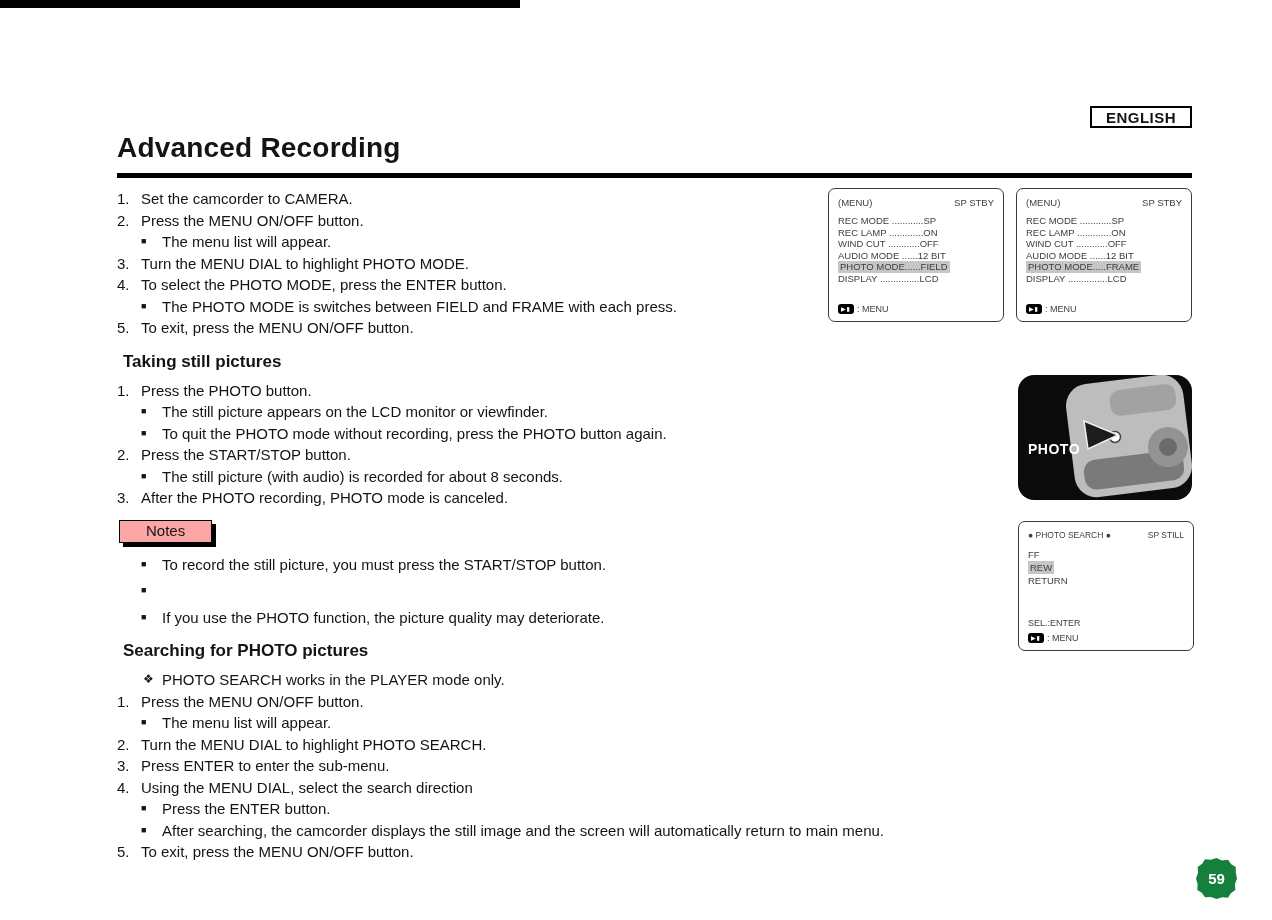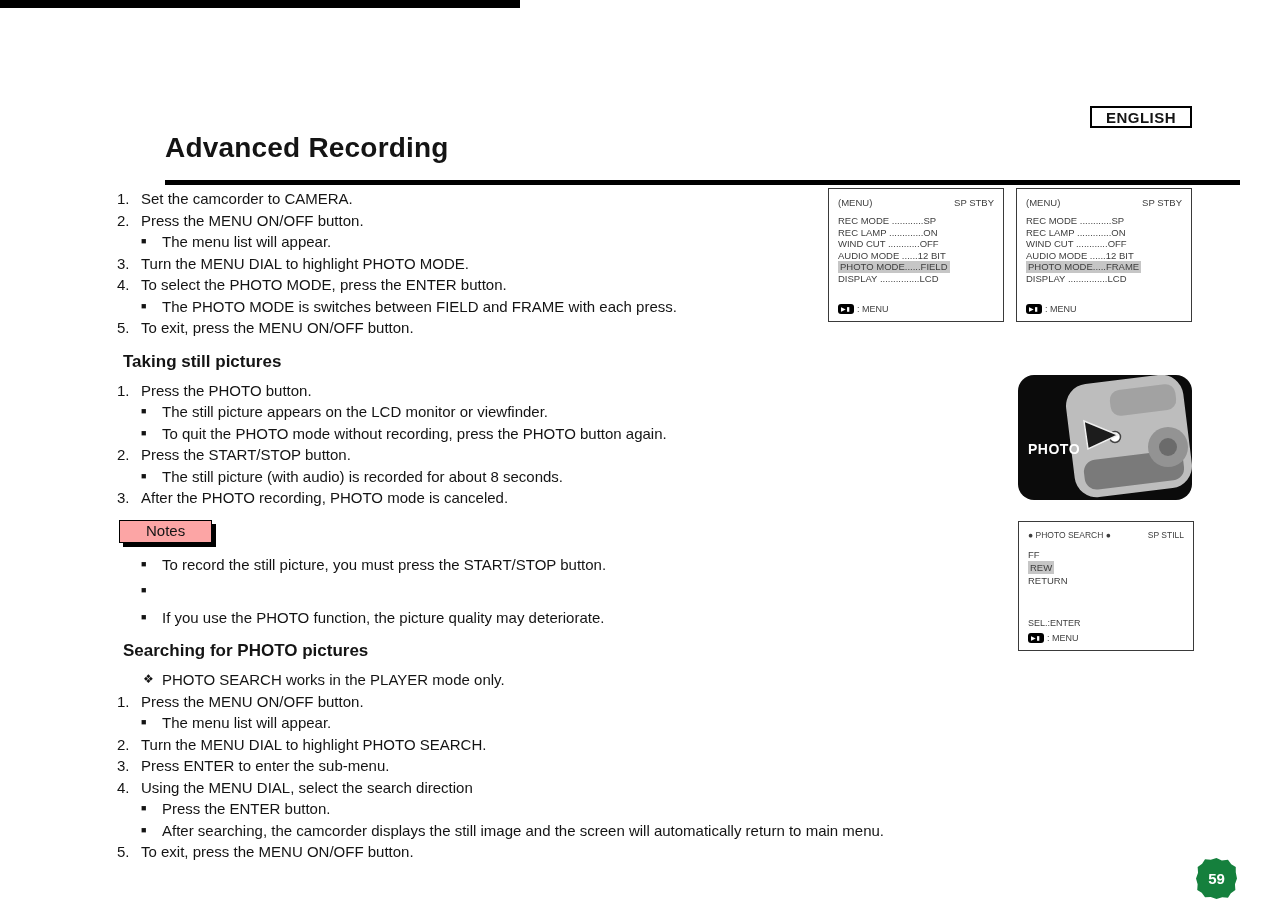--- a/index.html
+++ b/index.html
@@ -7,39 +7,39 @@
               font-family:"Liberation Sans","DejaVu Sans",sans-serif; }
   .page { position:relative; width:1272px; height:920px; background:#fff; color:#141414; }
 
   .scan-edge { position:absolute; left:0; top:0; width:520px; height:8px; background:#000; }
 
   .lang-badge { position:absolute; left:1090px; top:106px; width:102px; height:22px;
     border:2px solid #000; display:flex; align-items:center; justify-content:center;
     font-size:15px; font-weight:bold; letter-spacing:.5px; }
 
   .title-wrap { position:absolute; left:117px; top:132px; width:1075px;
-    border-bottom:5px solid #000; padding-bottom:16px;margin-left:48px; }
+    border-bottom:5px solid #000; padding-bottom:9px; }
   .title-wrap h1 { font-size:28px; font-weight:bold; letter-spacing:.2px; }
 
   
   .doc { position:absolute; left:117px; top:188px; width:850px; font-size:15px; }
   .step { display:flex; line-height:21.5px; }
   .step .num { flex:none; width:24px; }
   .bullet { display:flex; padding-left:24px; line-height:21.5px; }
   .bullet .sq { flex:none; width:21px; font-size:9px; line-height:21.5px; }
   .h2 { font-size:17px; font-weight:bold; margin:13px 0 8px 6px; }
   .note-line { display:flex; padding-left:26px; line-height:21.5px; }
   .note-line .dia { flex:none; width:19px; font-size:12px; line-height:21.5px; }
   .notes-box { display:inline-block; border:1.3px solid #000; box-shadow:4px 4px 0 0 #000;
     padding:1px 26px 3px; font-size:15px; margin:11px 0 11px 2px; background:#fca5a5; }
   .notes-bullets .bullet { margin-bottom:5px; }
 
   
   .screen { position:absolute; width:176px; background:#fff; border:1.5px solid #3a3a3a;
-    border-radius:0; padding:8px 9px; font-size:9.5px; color:#3d3d3d; }
+    border-radius:7px; padding:8px 9px; font-size:9.5px; color:#3d3d3d; }
   .scr-head { display:flex; justify-content:space-between; margin-bottom:7px; }
   .scr-body .mline { line-height:11.5px; white-space:pre; }
   .mline.hl { background:#c6c6c6; width:max-content; padding:0 2px; }
   .scr-foot { position:absolute; left:9px; bottom:7px; display:flex; align-items:center;
     gap:3px; font-size:9px; }
   .dial-badge { background:#000; color:#fff; border-radius:3px; font-size:6px;
     padding:1px 3px; line-height:8px; letter-spacing:1px; }
   .sel-line { position:absolute; left:9px; bottom:22px; font-size:9px; }
   .search-items { margin-top:8px; }
   .search-items .mline { line-height:13px; }

